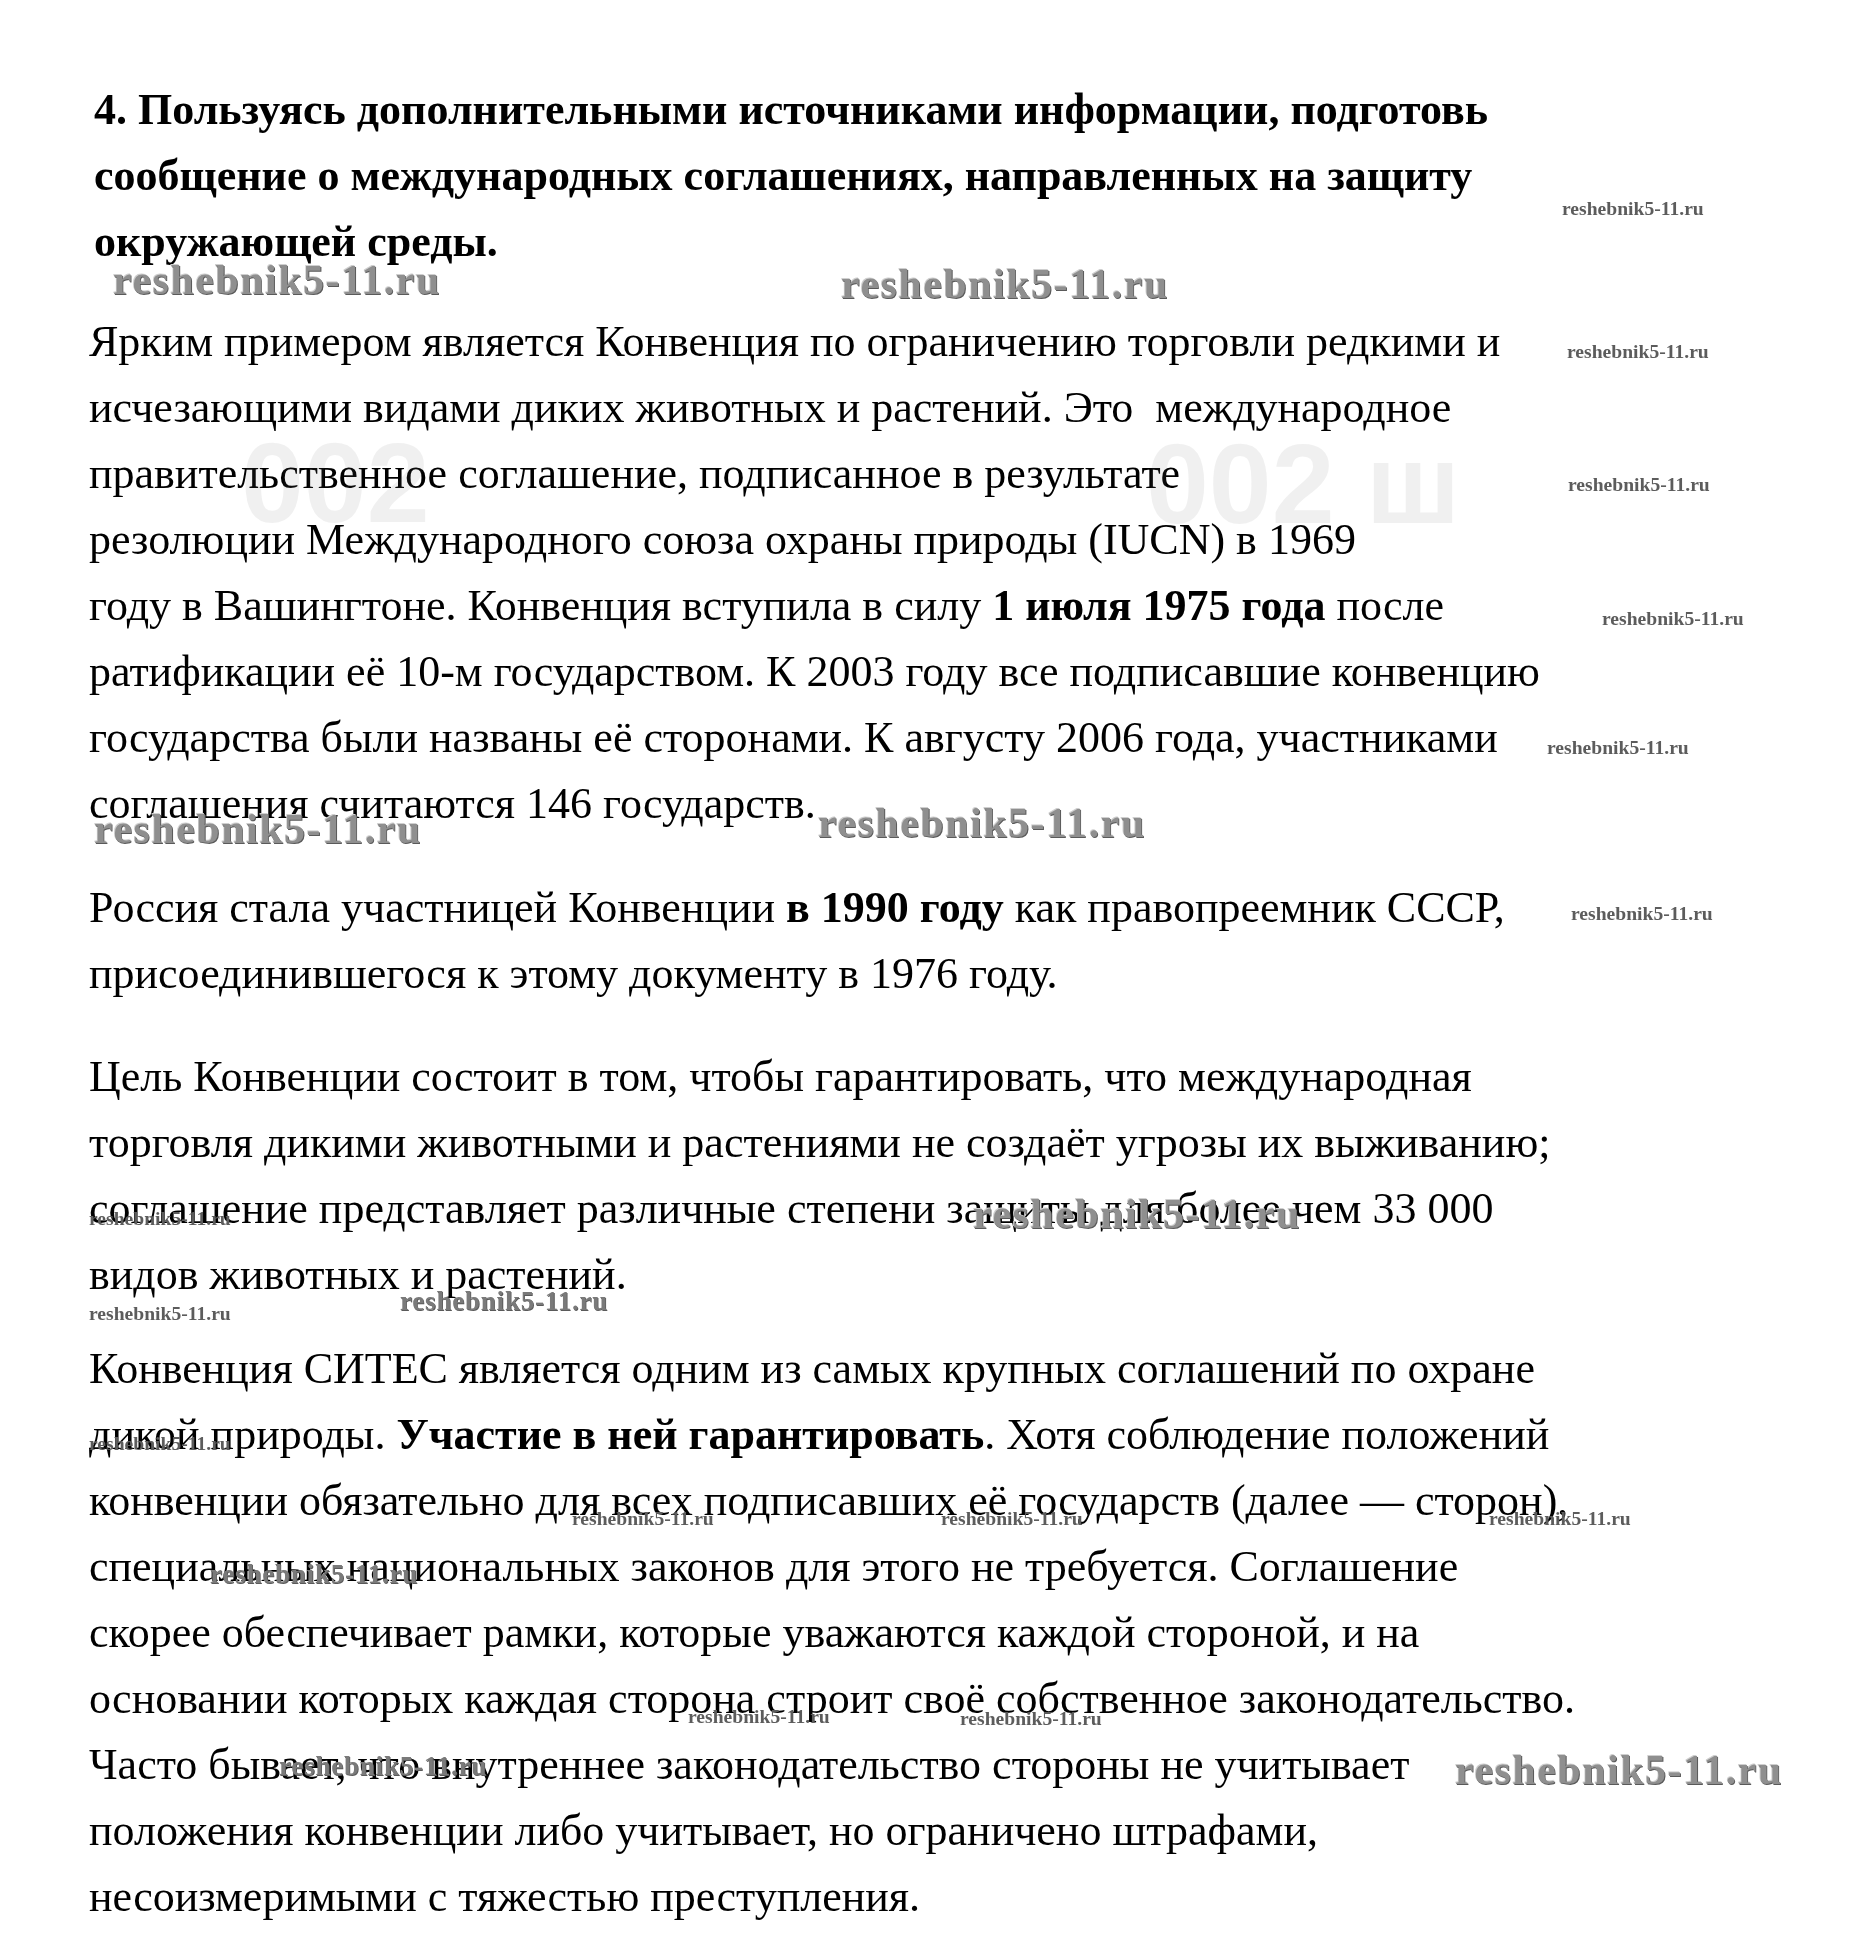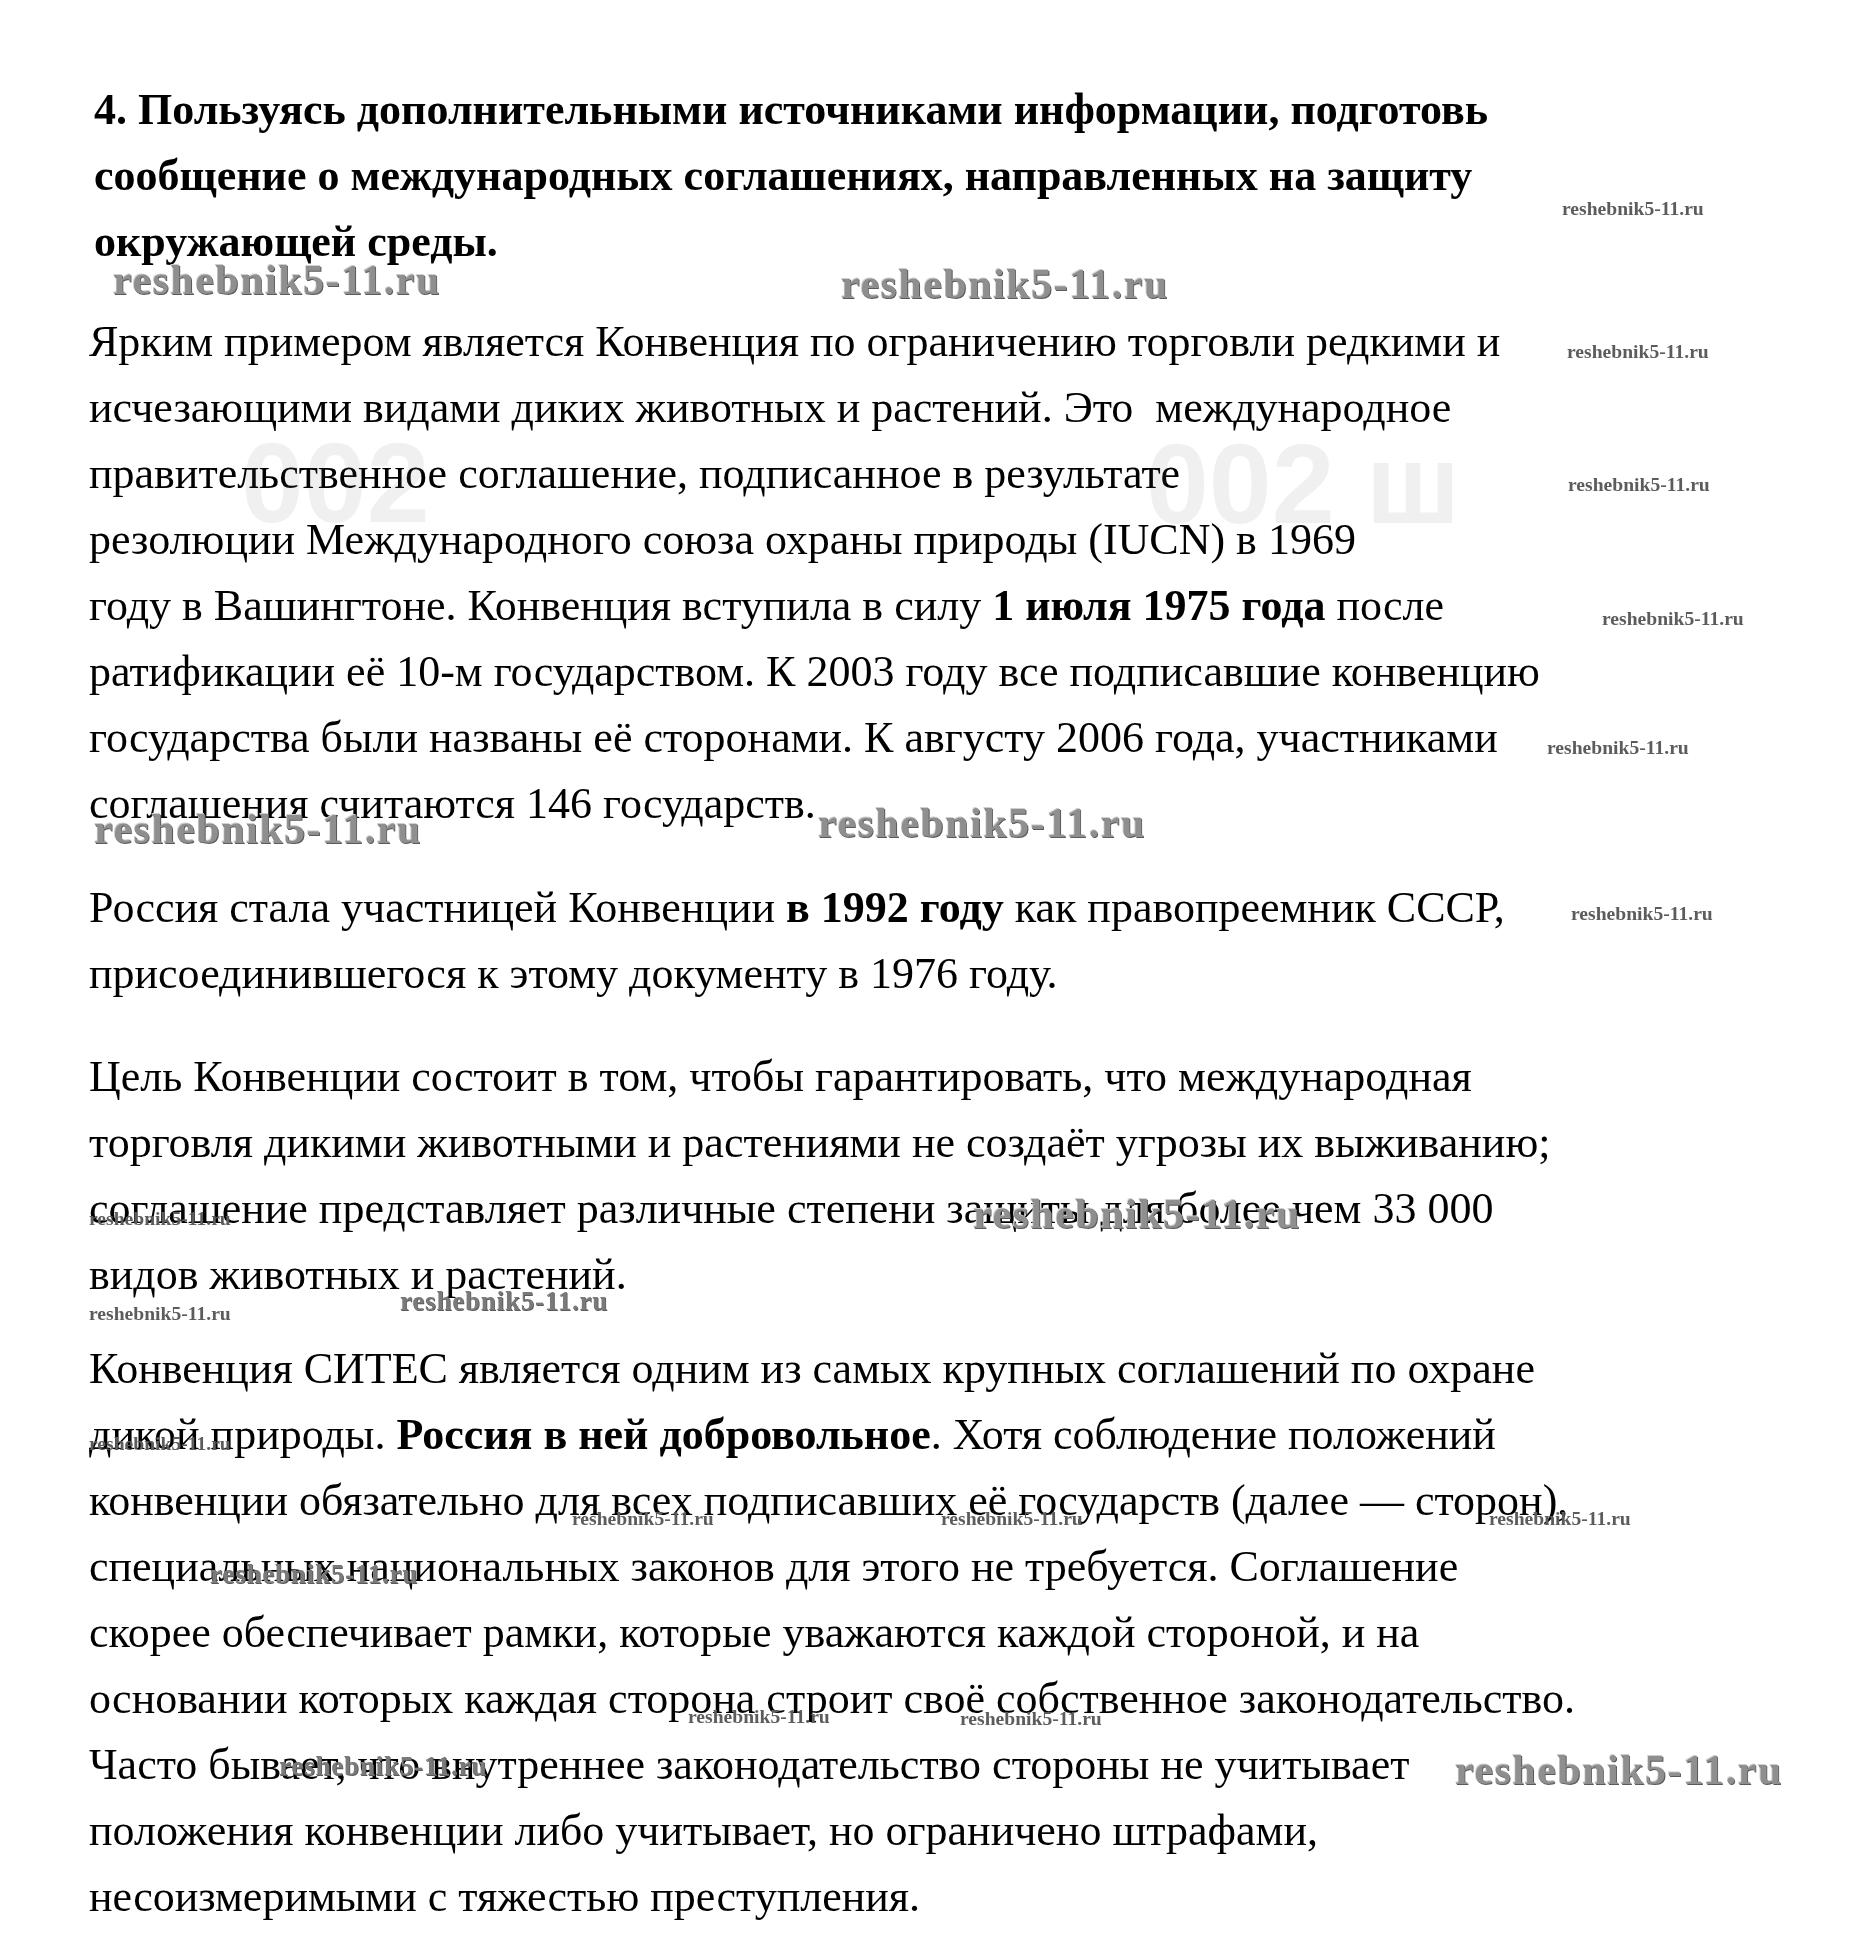--- a/index.html
+++ b/index.html
@@ -79,28 +79,28 @@
 окружающей среды.</h1>
 
   <p class="para" id="para0"><span>Ярким примером является Конвенция по ограничению торговли редкими и
 исчезающими видами диких животных и растений. Это  международное
 правительственное соглашение, подписанное в результате
 резолюции Международного союза охраны природы (IUCN) в 1969
 году в Вашингтоне. Конвенция вступила в силу </span><span class="bold-italic">1 июля 1975 года</span><span> после
 ратификации её 10-м государством. К 2003 году все подписавшие конвенцию
 государства были названы её сторонами. К августу 2006 года, участниками
 соглашения считаются 146 государств.</span></p>
-  <p class="para" id="para1"><span>Россия стала участницей Конвенции </span><span class="bold-italic">в 1992 году</span><span> как правопреемник СССР,
+  <p class="para" id="para1"><span>Россия стала участницей Конвенции </span><span class="bold-italic">в 1990 году</span><span> как правопреемник СССР,
 присоединившегося к этому документу в 1976 году.</span></p>
   <p class="para" id="para2"><span>Цель Конвенции состоит в том, чтобы гарантировать, что международная
 торговля дикими животными и растениями не создаёт угрозы их выживанию;
 соглашение представляет различные степени защиты для более чем 33 000
 видов животных и растений.</span></p>
   <p class="para" id="para3"><span>Конвенция СИТЕС является одним из самых крупных соглашений по охране
-дикой природы. </span><span class="bold-italic">Россия в ней добровольное</span><span>. Хотя соблюдение положений
+дикой природы. </span><span class="bold-italic">Участие в ней гарантировать</span><span>. Хотя соблюдение положений
 конвенции обязательно для всех подписавших её государств (далее — сторон),
 специальных национальных законов для этого не требуется. Соглашение
 скорее обеспечивает рамки, которые уважаются каждой стороной, и на
 основании которых каждая сторона строит своё собственное законодательство.
 Часто бывает, что внутреннее законодательство стороны не учитывает
 положения конвенции либо учитывает, но ограничено штрафами,
 несоизмеримыми с тяжестью преступления.</span></p>
 
   <div class="wm-layer">
       <span class="wm small" style="left: 1562px; top: 198px;">reshebnik5-11.ru</span>

